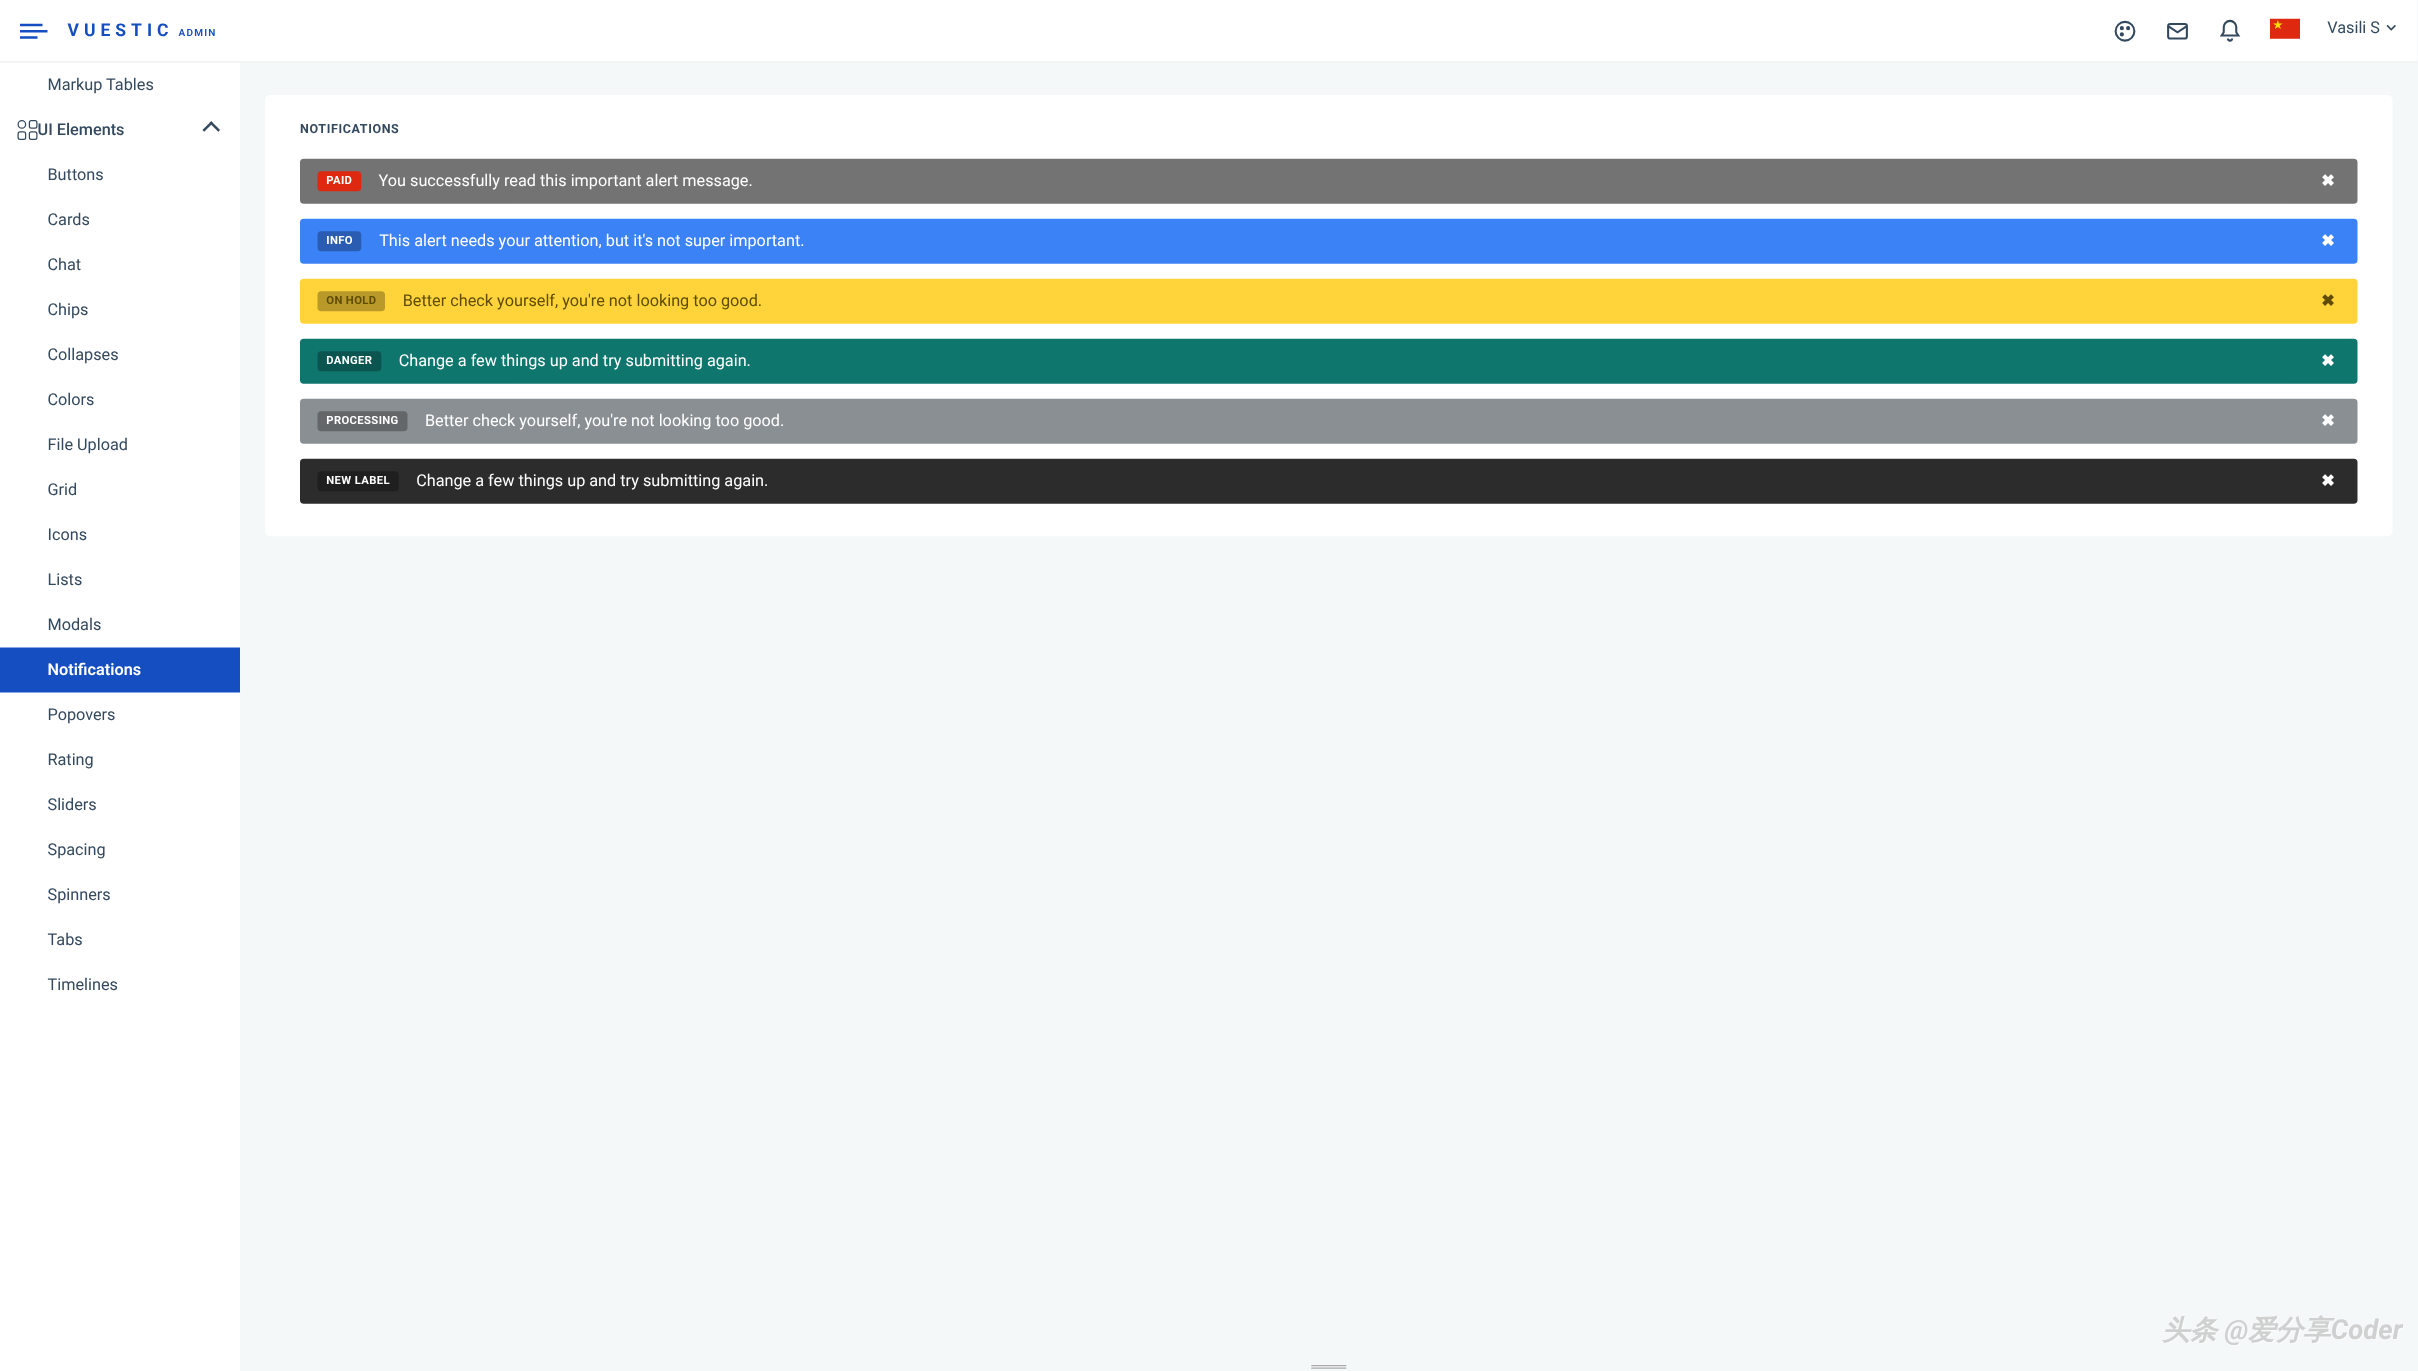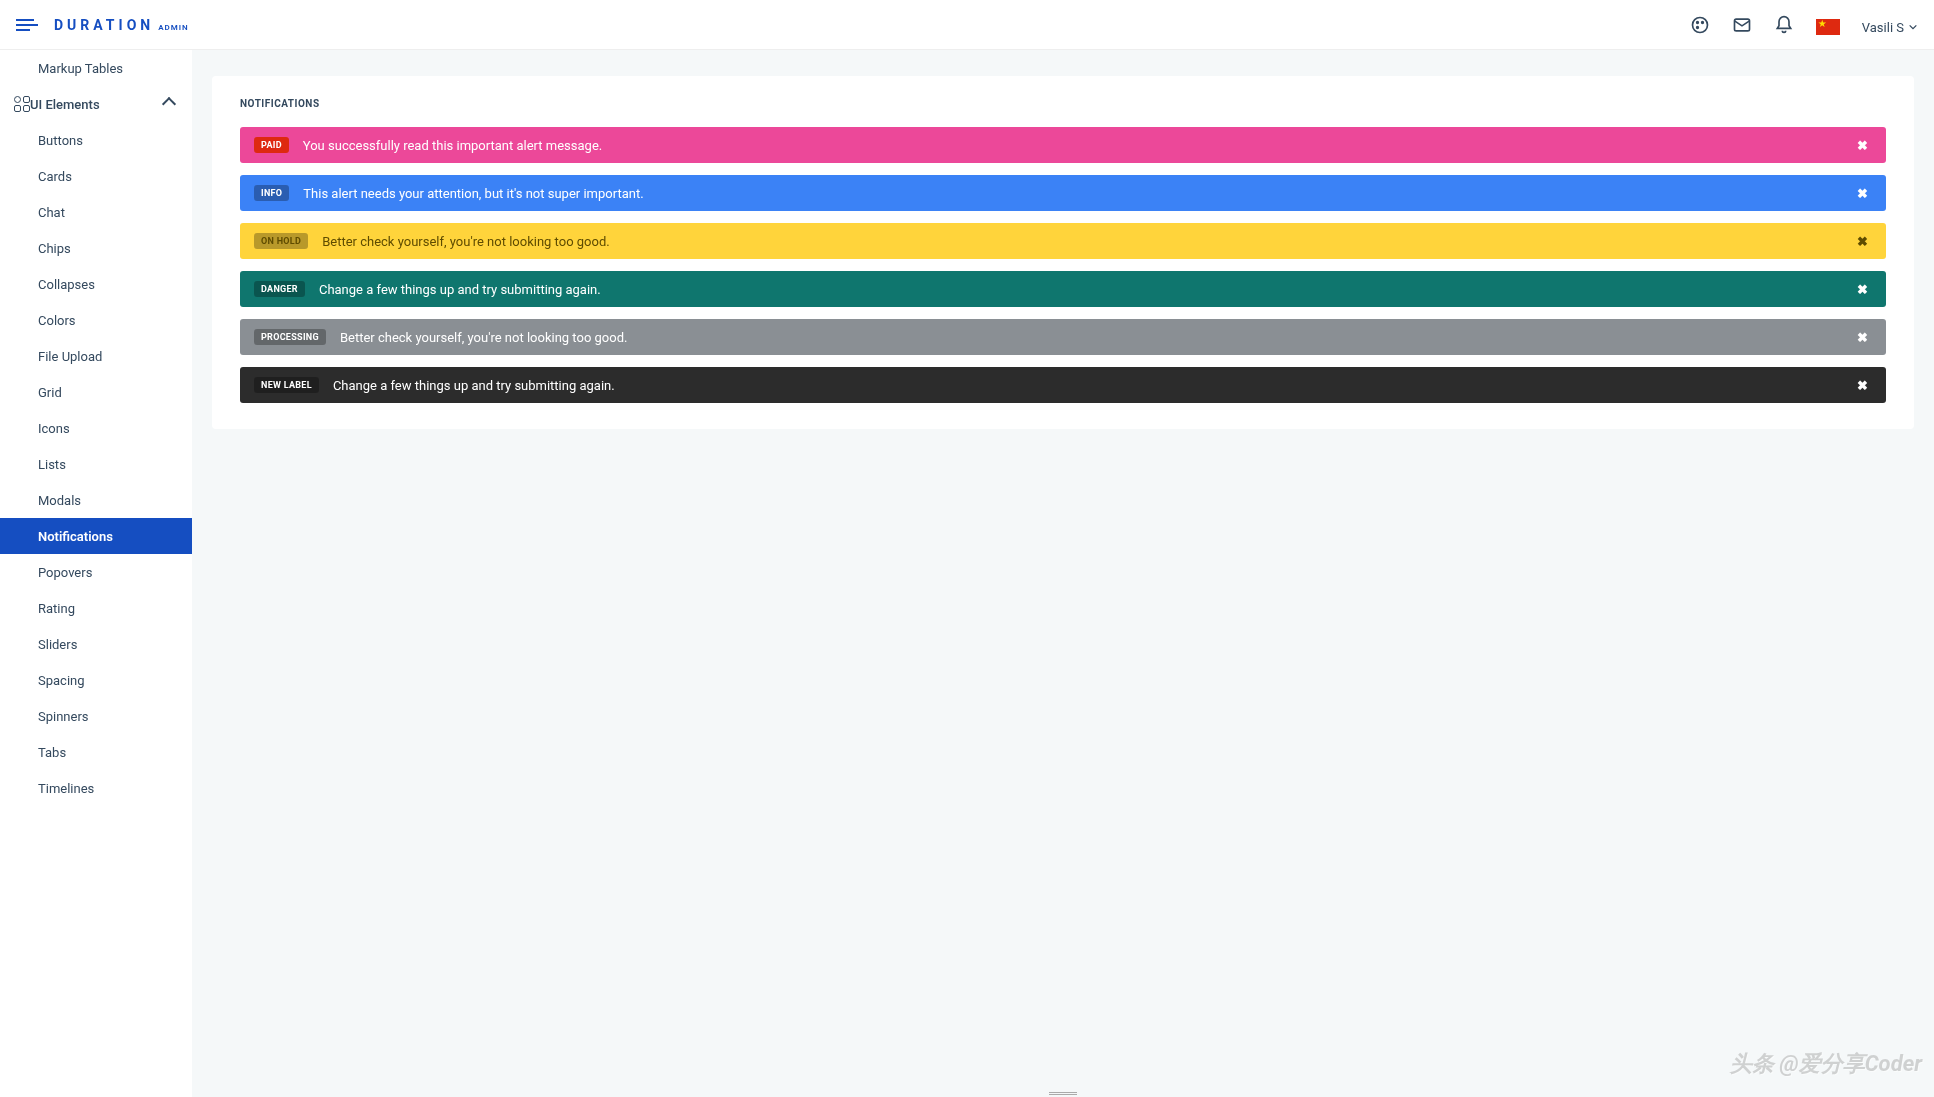--- a/index.html
+++ b/index.html
@@ -19,21 +19,21 @@
   position: relative;
 }
 .topbar-left { display: flex; align-items: center; gap: 16px; }
 .menu-toggle { width: 22px; height: 22px; display:flex; flex-direction:column; justify-content:center; gap:3px; cursor:pointer; }
 .menu-toggle span { height:2px; background:#154ec1; display:block; }
 .menu-toggle span:nth-child(1){width:18px}
 .menu-toggle span:nth-child(2){width:22px}
 .menu-toggle span:nth-child(3){width:14px}
 .logo { letter-spacing: 4px; font-weight: 700; color: #154ec1; font-size: 14px; display:flex; align-items:baseline; gap:4px;}
 .logo small { font-size: 8px; letter-spacing: 1px; font-weight: 600; color:#154ec1;}
-.topbar-right { margin-left: auto; display:flex; align-items:flex-end; gap: 22px; }
+.topbar-right { margin-left: auto; display:flex; align-items:flex-start; gap: 22px; }
 .topbar-icon { width: 20px; height: 20px; cursor:pointer; color:#34495e; display:flex; align-items:center; justify-content:center;}
 .flag { width: 24px; height: 16px; background:#de2910; position:relative; cursor:pointer;}
 .flag::after{content:"★"; color:#ffde00; position:absolute; left:2px; top:-1px; font-size:10px;}
 .user { display:flex; align-items:center; gap:4px; cursor:pointer; font-size:13px; color:#34495e;}
 
 .layout { display:flex; height: calc(100vh - 50px); }
 .sidebar {
   width: 192px;
   background: #fff;
   overflow-y: auto;
@@ -91,21 +91,21 @@
   font-size: 9px;
   font-weight: 700;
   letter-spacing: 0.3px;
   padding: 3px 7px;
   border-radius: 3px;
   background: rgba(0,0,0,0.28);
   margin-right: 14px;
   white-space:nowrap;
 }
 .alert .close { margin-left:auto; cursor:pointer; font-weight:700; padding:0 4px;}
-.alert.paid{background:#ec4899} .alert.paid .badge{background:#de2910}
+.alert.paid{background:#737373} .alert.paid .badge{background:#de2910}
 .alert.info{background:#3b82f6}
 .alert.onhold{background:#ffd43b; color:#5f4c00}
 .alert.danger{background:#0f766e}
 .alert.processing{background:#8a8f94}
 .alert.newlabel{background:#2c2c2c}
 
 .toasts-row{display:flex; gap:18px; align-items:flex-start; justify-content:space-between;}
 .toasts-form{width:580px; max-width:48%;}
 .field{background:#f5f5f5; padding:4px 8px 6px 8px; margin-bottom:8px;}
 .field-label{font-size:9px; font-weight:700; color:#154ec1; letter-spacing:0.3px;}
@@ -123,21 +123,21 @@
 <body>
 
 <div class="topbar">
   <div class="topbar-left">
     <div class="menu-toggle">
         <span></span>
         <span></span>
         <span></span>
       </div>
     <div class="logo">
-      <span>DURATION</span>
+      <span>VUESTIC</span>
       <small>ADMIN</small>
     </div>
   </div>
   <div class="topbar-right">
     <div class="topbar-icon">
       <svg viewBox="0 0 24 24" width="20" height="20" fill="none" stroke="currentColor" stroke-width="2">
           <circle cx="12" cy="12" r="9"></circle>
           <circle cx="9" cy="9" r="1" fill="currentColor"></circle>
           <circle cx="15" cy="9" r="1" fill="currentColor"></circle>
           <circle cx="9" cy="15" r="1" fill="currentColor"></circle>

